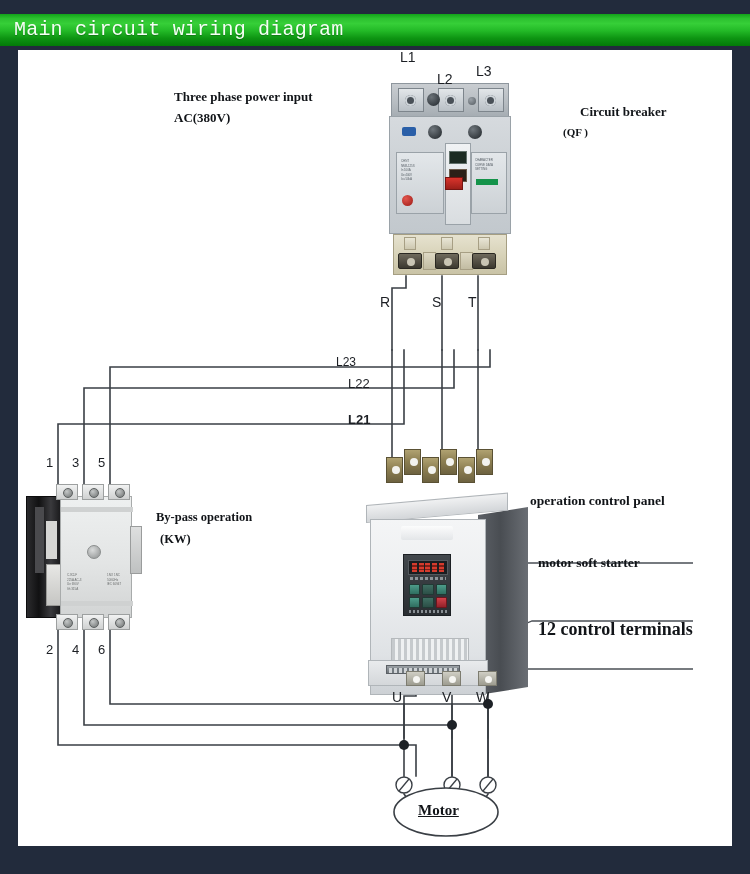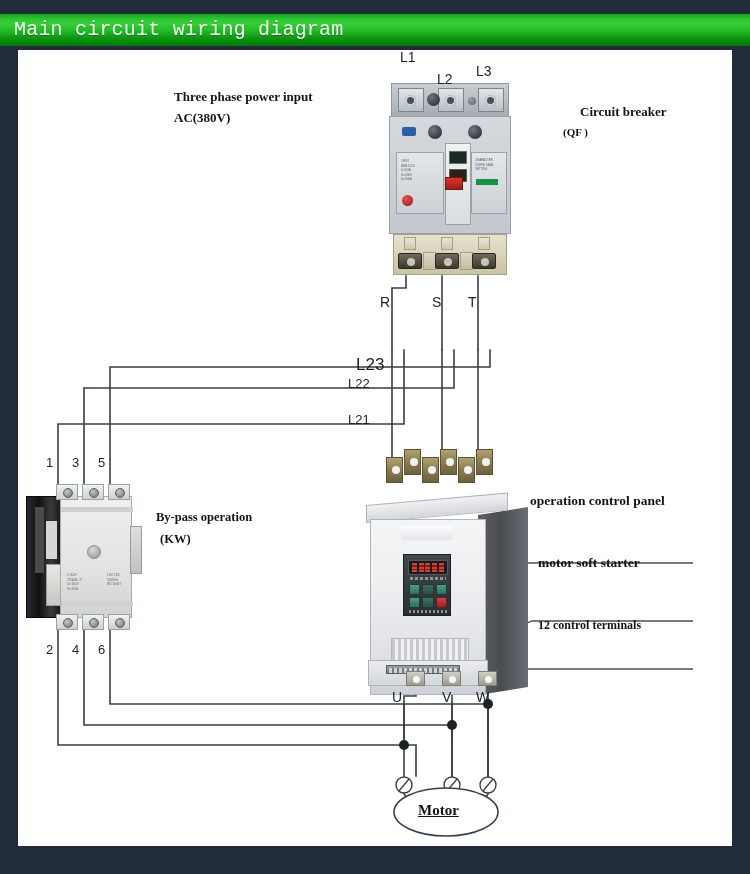--- a/index.html
+++ b/index.html
@@ -588,35 +588,35 @@
     <div class="lbl" style="left:156px; top:60px; font-size:13px;">AC(380V)</div>
 
     <div class="lbl" style="left:526px; top:54px; font-size:13px;margin-left:36px;">Circuit breaker</div>
     <div class="lbl" style="left:545px; top:76px; font-size:11px;">(QF )</div>
 
     <div class="lbl" style="left:138px; top:460px; font-size:12.5px;">By-pass operation</div>
     <div class="lbl" style="left:142px; top:482px; font-size:12.5px;">(KW)</div>
 
     <div class="lbl" style="left:512px; top:443px; font-size:13.5px;">operation control panel</div>
     <div class="lbl" style="left:520px; top:505px; font-size:13.5px;">motor soft starter</div>
-    <div class="lbl" style="left:520px; top:568px; font-size:12px;">12 control terminals</div>
+    <div class="lbl" style="left:520px; top:568px; font-size:18px;">12 control terminals</div>
 
     <div class="lbl" style="left:400px; top:751px; font-size:15px;text-decoration:underline;">Motor</div>
 
     <div class="lbl-sans" style="left:382px; top:0; font-size:14px;">L1</div>
     <div class="lbl-sans" style="left:419px; top:22px; font-size:14px;">L2</div>
     <div class="lbl-sans" style="left:458px; top:14px; font-size:14px;text-align:center;">L3</div>
 
     <div class="lbl-sans" style="left:362px; top:245px; font-size:14px;">R</div>
     <div class="lbl-sans" style="left:414px; top:245px; font-size:14px;">S</div>
     <div class="lbl-sans" style="left:450px; top:245px; font-size:14px;">T</div>
 
-    <div class="lbl-sans" style="left:338px; top:306px; font-size:17px;">L23</div>
+    <div class="lbl-sans" style="left:318px; top:306px; font-size:12px;">L23</div>
     <div class="lbl-sans" style="left:330px; top:327px; font-size:13px;">L22</div>
-    <div class="lbl-sans" style="left:330px; top:363px; font-size:13px;">L21</div>
+    <div class="lbl-sans" style="left:330px; top:363px; font-size:13px;font-weight:bold;">L21</div>
 
     <div class="lbl-sans" style="left:28px; top:406px; font-size:13px;">1</div>
     <div class="lbl-sans" style="left:54px; top:406px; font-size:13px;">3</div>
     <div class="lbl-sans" style="left:80px; top:406px; font-size:13px;">5</div>
 
     <div class="lbl-sans" style="left:28px; top:593px; font-size:13px;">2</div>
     <div class="lbl-sans" style="left:54px; top:593px; font-size:13px;">4</div>
     <div class="lbl-sans" style="left:80px; top:593px; font-size:13px;">6</div>
 
     <div class="lbl-sans" style="left:374px; top:640px; font-size:14px;">U</div>

